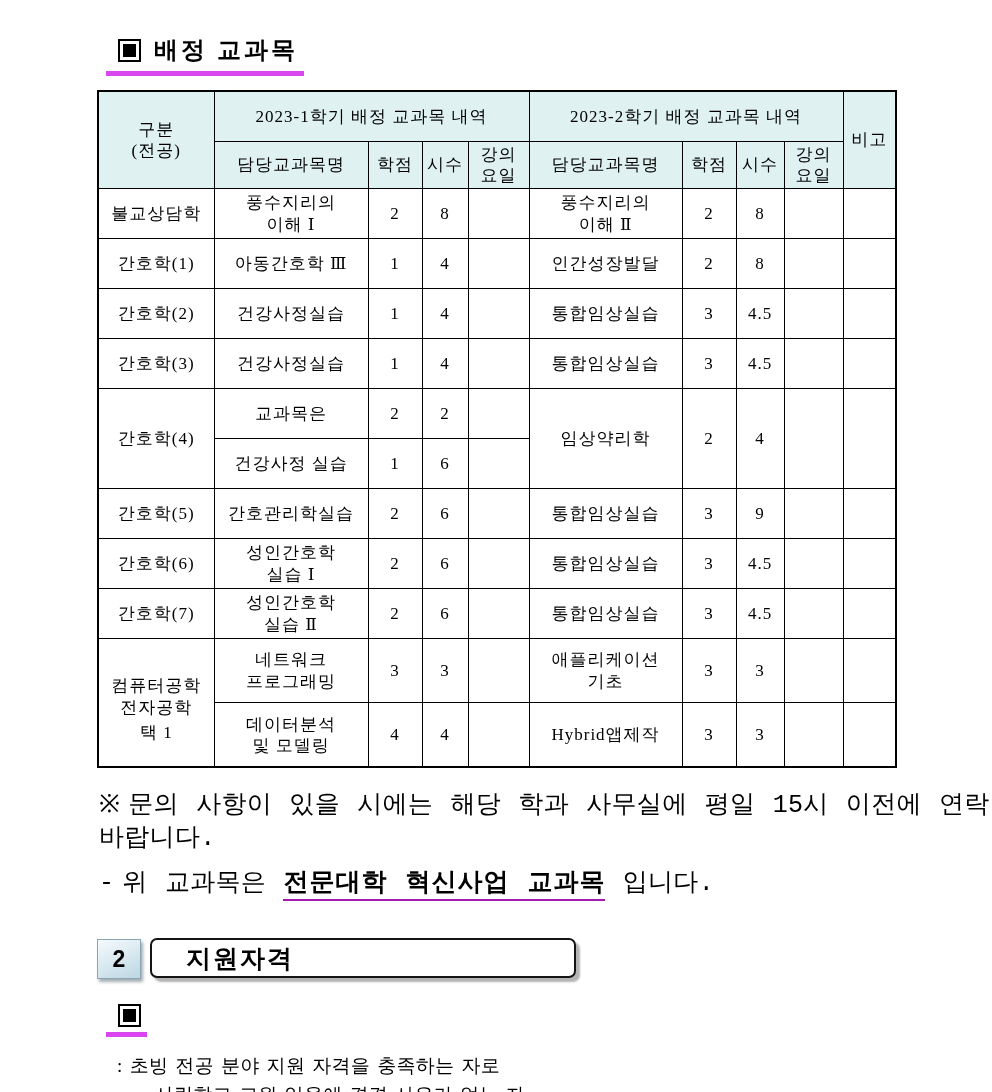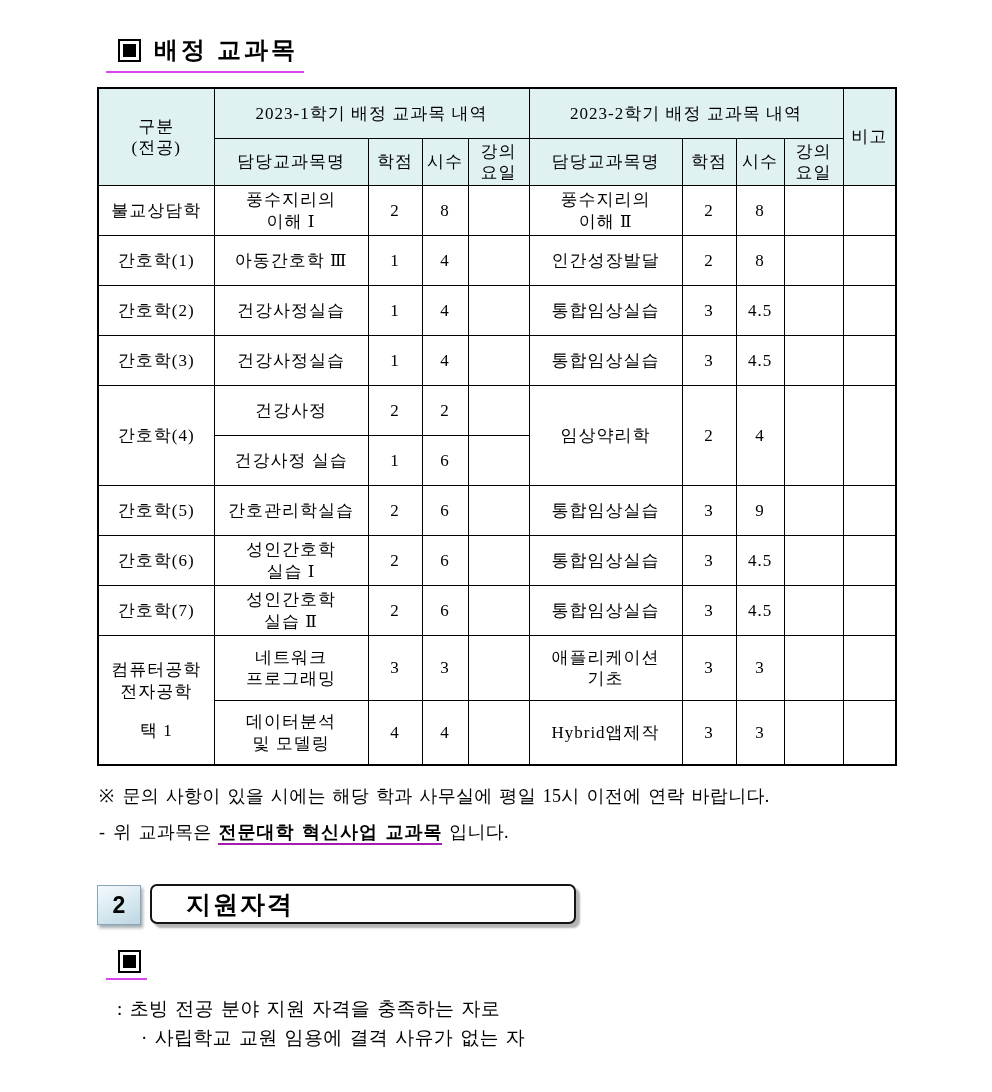--- a/index.html
+++ b/index.html
@@ -5,21 +5,21 @@
   html,body { margin:0; padding:0; background:#ffffff; }
   body {
     width:992px; height:1092px; overflow:hidden;
     font-family:"Liberation Serif","DejaVu Serif",serif;
     color:#000;
   }
   
   .sect-title { margin:34px 0 0 106px; font-size:24px; font-weight:600; letter-spacing:3px; }
   .sect-title .uwrap {
     display:inline-flex; align-items:center; gap:13px;
-    border-bottom:2px solid #d946ef; padding:0 6px 5px 12px;
+    border-bottom:5px solid #d946ef; padding:0 6px 5px 12px;
   }
   .sq-icon { width:19px; height:19px; border:2px solid #000; position:relative; display:inline-block; flex:0 0 auto; }
   .sq-icon::after { content:""; position:absolute; inset:3px; background:#000; }
 
   
   table.assign {
     border-collapse:collapse; table-layout:fixed;
     margin:14px 0 0 97px; width:798px;
     border:2px solid #000;
   }
@@ -27,24 +27,24 @@
     border:1px solid #000; text-align:center; vertical-align:middle;
     font-size:17px; font-weight:normal; padding:2px;
     white-space:pre-line; line-height:1.25; letter-spacing:1px;
     overflow:hidden;
   }
   .assign thead th { background:#dff1f1; }
   .hr1 { height:50px;padding-left:40px; } .hr2 { height:41px; }
   .rh  { height:50px; } .rh2 { height:52px; }
   .kubun { line-height:2.35; }
   .day-h { font-size:15px; line-height:1.15; letter-spacing:0; }
-  .major-stack { display:flex; flex-direction:column; align-items:center; justify-content:center; gap:18px; }
-
-  
-  .notes { margin:17px 0 0 99px; font-size:18px; }
+  .major-stack { display:flex; flex-direction:column; align-items:center; justify-content:center; gap:4px;margin-top:13px; }
+
+  
+  .notes { margin:17px 0 0 99px; font-size:25px;font-family:Liberation Mono, monospace; }
   .note-line { margin-bottom:12px; letter-spacing:0.3px; word-spacing:2px; }
   .note-marker { margin-right:8px; }
   .note-em { font-weight:bold; border-bottom:2px solid #a21caf; padding-bottom:1px; letter-spacing:1px; }
 
   
   .banner { margin:40px 0 0 97px; display:flex; align-items:flex-start; height:42px; }
   .badge {
     width:42px; height:38px; margin-top:1px;
     background:linear-gradient(155deg,#f5fafc 0%,#dcebf2 45%,#bcd6e2 100%);
     border:1px solid #8aa5b5; box-shadow:2px 3px 3px rgba(90,105,115,0.55);
@@ -156,21 +156,21 @@
       <td>4</td>
       <td></td>
       <td>통합임상실습</td>
       <td>3</td>
       <td>4.5</td>
       <td></td>
       <td></td>
     </tr>
     <tr class="rh">
       <td rowspan="2">간호학(4)</td>
-      <td>건강사정</td>
+      <td>교과목은</td>
       <td>2</td>
       <td>2</td>
       <td></td>
       <td rowspan="2">임상약리학</td>
       <td rowspan="2">2</td>
       <td rowspan="2">4</td>
       <td rowspan="2"></td>
       <td rowspan="2"></td>
     </tr>
     <tr class="rh">

